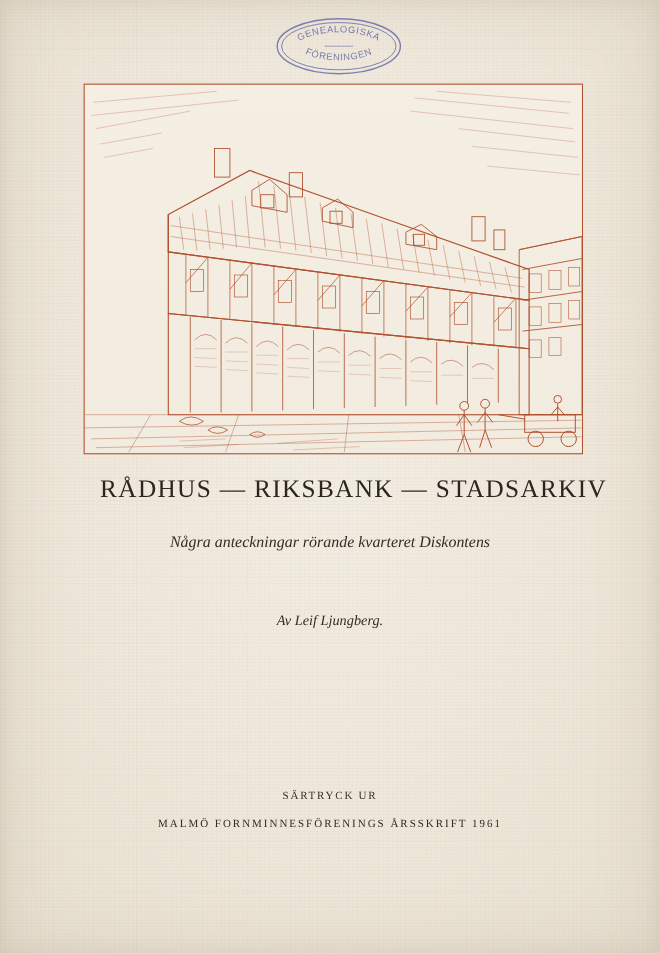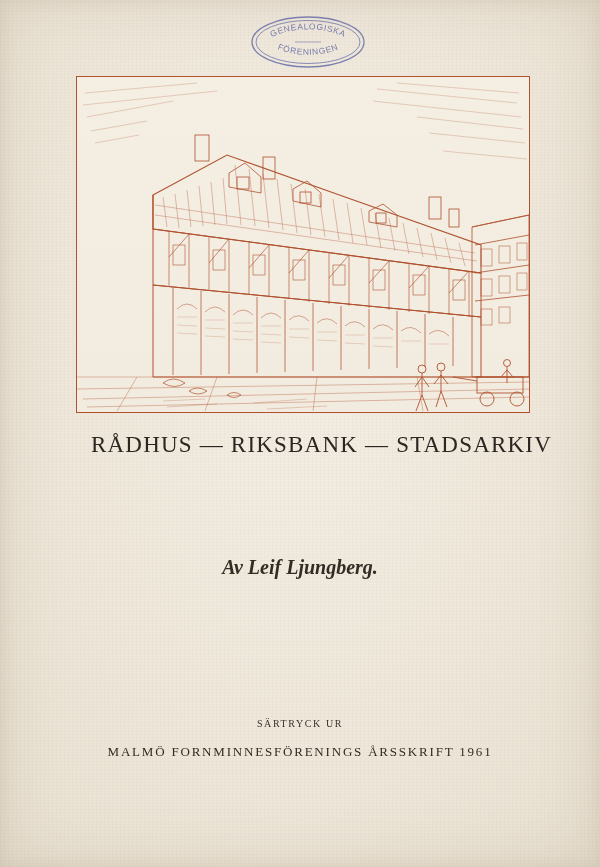--- a/index.html
+++ b/index.html
@@ -83,41 +83,40 @@
     color: #332b24;
     line-height: 1.55;
   }
   .subtitle .l2 { display:block; }
   .author {
     position: absolute;
     left: 0; right: 0;
     top: 556px;
     text-align: center;
     font-style: italic;
-    font-size: 20px;
+    font-size: 13px;
     color: #332b24;
-    font-weight: bold;
   }
 
   
   .footer-1 {
     position: absolute;
     left: 0; right: 0;
     top: 718px;
     text-align: center;
     font-size: 10px;
     letter-spacing: 1.6px;
     color: #3a322b;
   }
   .footer-2 {
     position: absolute;
     left: 0; right: 0;
     top: 744px;
     text-align: center;
-    font-size: 13px;
+    font-size: 10px;
     letter-spacing: 1.8px;
     color: #332b24;
   }
 </style>
 </head>
 <body>
 
 <div class="page">
 
   <div class="grain"></div>
@@ -382,20 +381,21 @@
           <path d="M90 330 L140 327"></path>
         <path d="M176 326 L230 322"></path>
           <path d="M190 332 L250 329"></path>
       </g>
     </svg>
   </div>
 
   <div class="title">RÅDHUS — RIKSBANK — STADSARKIV</div>
 
   <div class="subtitle">
+    <span>Några anteckningar rörande kvarteret Diskontens</span>
   </div>
 
   <div class="author">Av Leif Ljungberg.</div>
 
   <div class="footer-1">SÄRTRYCK UR</div>
   <div class="footer-2">MALMÖ FORNMINNESFÖRENINGS ÅRSSKRIFT 1961</div>
 
   <div class="edge-shade"></div>
 </div>
 

